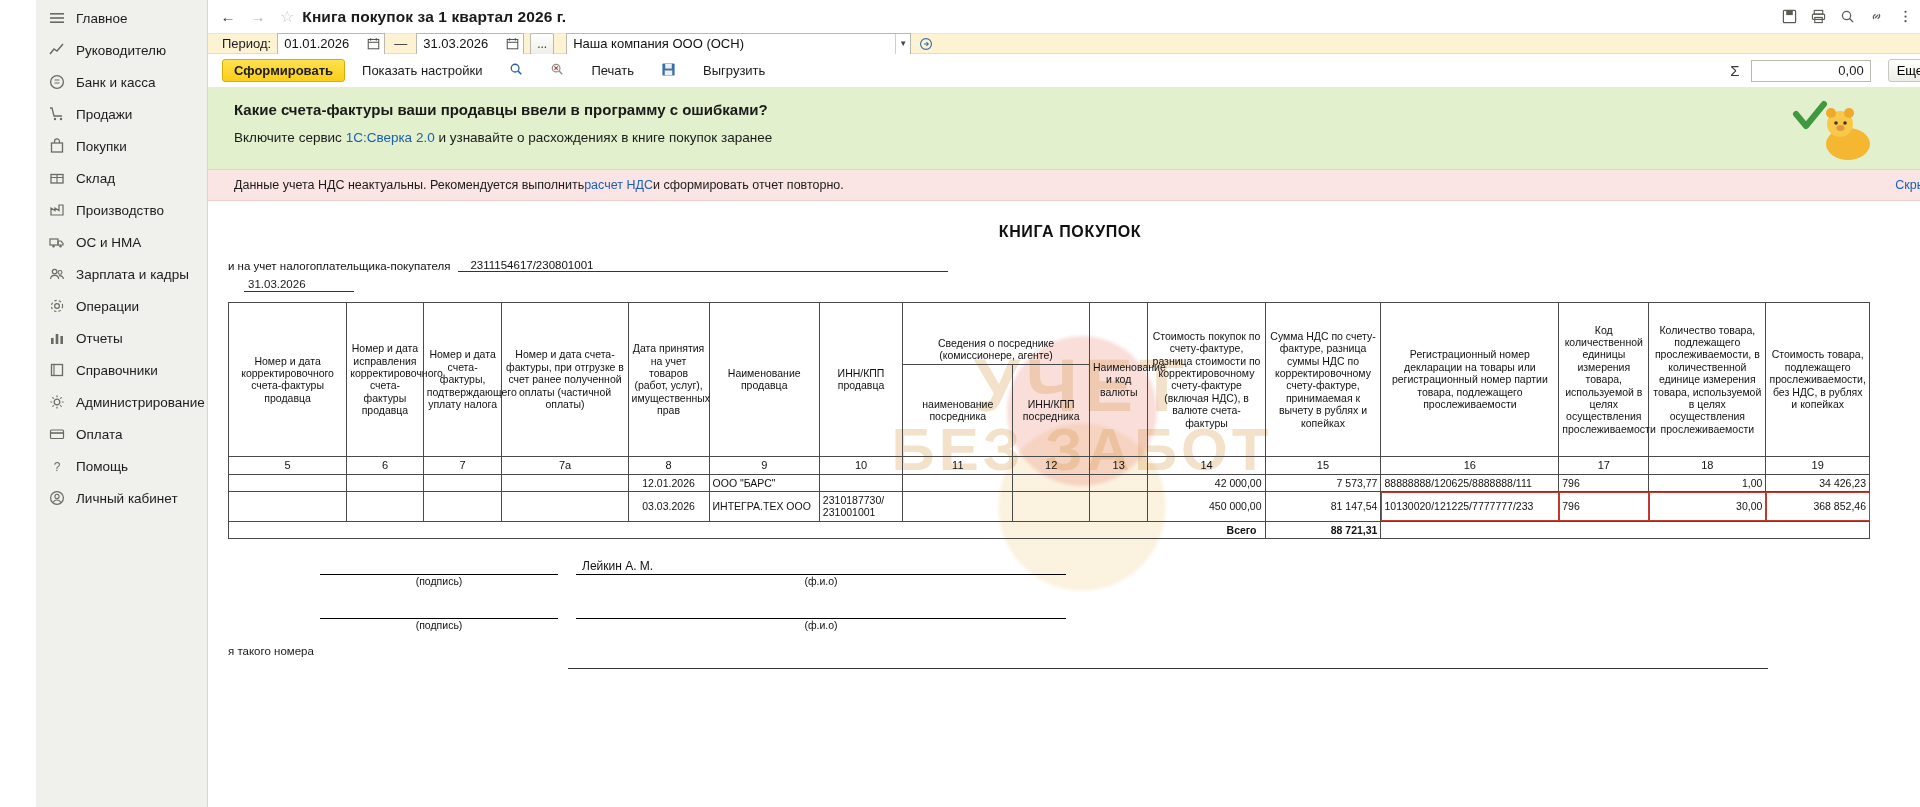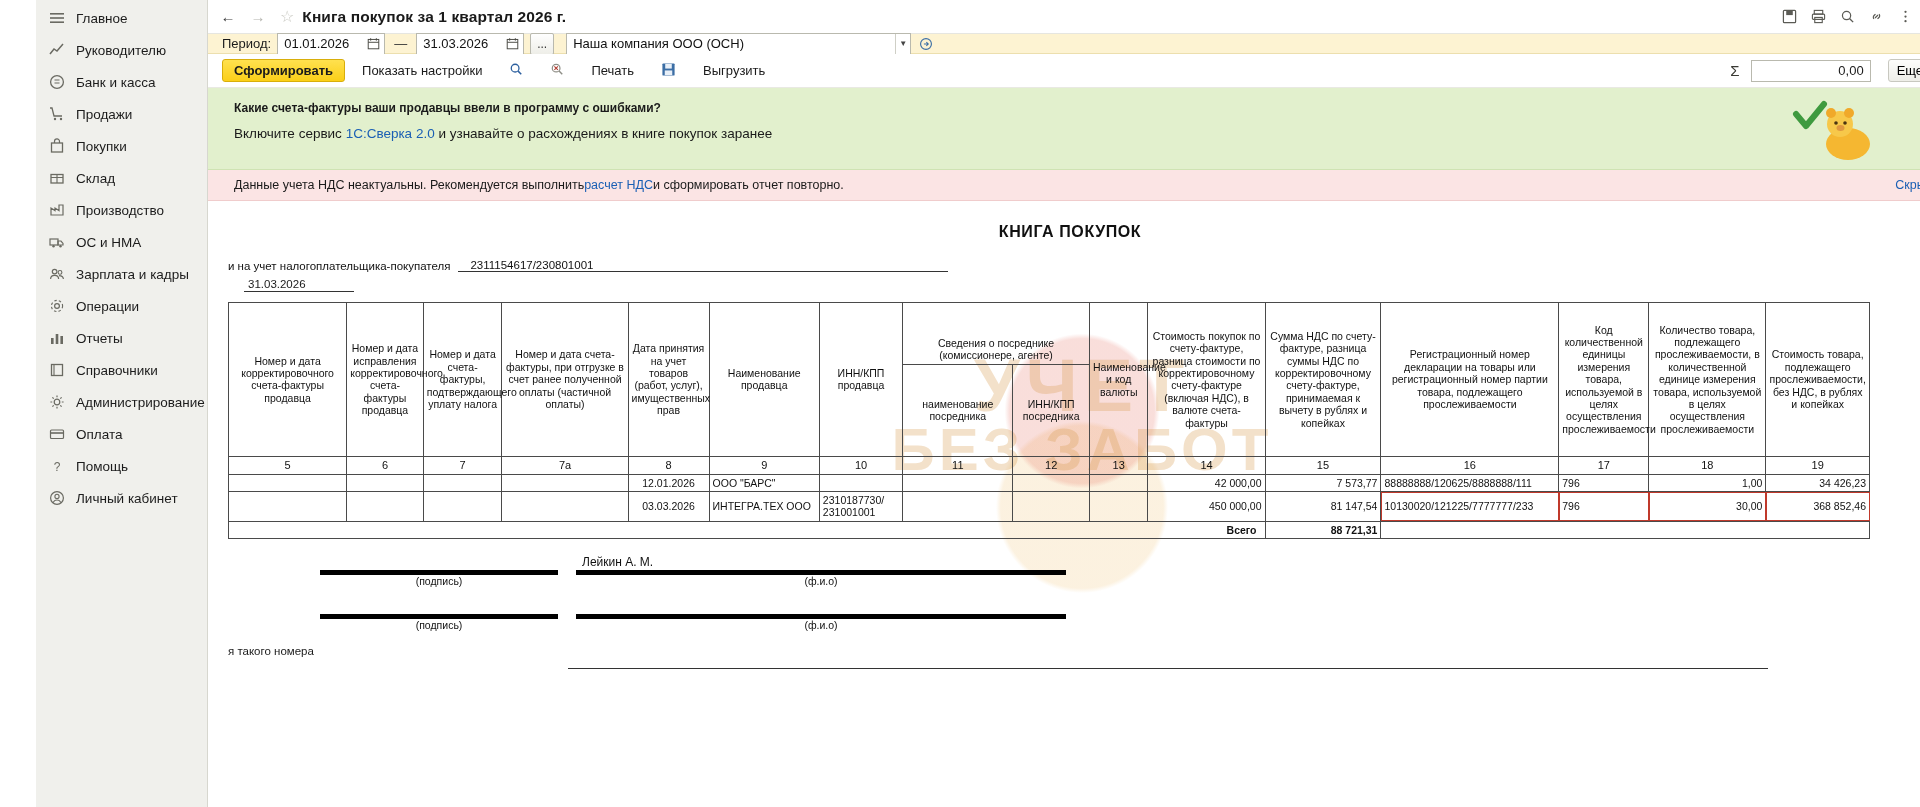--- a/index.html
+++ b/index.html
@@ -197,21 +197,21 @@
   
   .promo {
     position: relative;
     background: #e2f0cd;
     border-bottom: 1px solid #cfe3b3;
     padding: 13px 30px 15px 26px;
     min-height: 82px;
   }
   .promo h2 {
     margin: 0 0 10px 0;
-    font-size: 12px;
+    font-size: 15px;
     font-weight: bold;
     color: #1a1a1a;
     line-height: 1.25;
     max-width: 760px;
   }
   .promo p { margin: 0; font-size: 13.5px; color: #1a1a1a; }
   .promo a { color: #1a5fb4; text-decoration: none; }
   .promo-close {
     position: absolute; right: 10px; top: 6px;
     font-size: 14px; color: #4a4a44;
@@ -325,21 +325,21 @@
   .cell-l { text-align: left; }
   td.data { height: 17px; }
   .redbox { outline: 1.5px solid #c0392b; outline-offset: -1.5px; }
   .totals-row td { border: none; font-size: 11.5px; }
   .totals-row td.tl { text-align: right; font-weight: bold; padding-right: 8px; }
   .totals-row td.tv { border: 1px solid #4a4a4a; text-align: right; font-weight: bold; }
 
   
   .sig-area { margin: 22px 0 0 20px; font-size: 11.5px; color: #111; }
   .sig-row { display: flex; align-items: flex-end; gap: 0; margin-bottom: 3px; }
-  .sig-line { border-bottom: 5px solid #000000; height: 14px; }
+  .sig-line { border-bottom: 1px solid #000000; height: 14px; }
   .sig-cap { font-size: 10.5px; text-align: center; color: #111; }
   .sig-name { font-size: 12px; padding-left: 6px; }
   .tail-note { margin: 14px 0 0 20px; font-size: 11.5px; }
   .tail-line { border-bottom: 1px solid #333; height: 12px; width: 1200px; margin-left: 340px; }
 
   .vscroll {
     position: absolute;
     right: 0; top: 0; bottom: 0;
     width: 9px;
     background: #f4f4f0;

